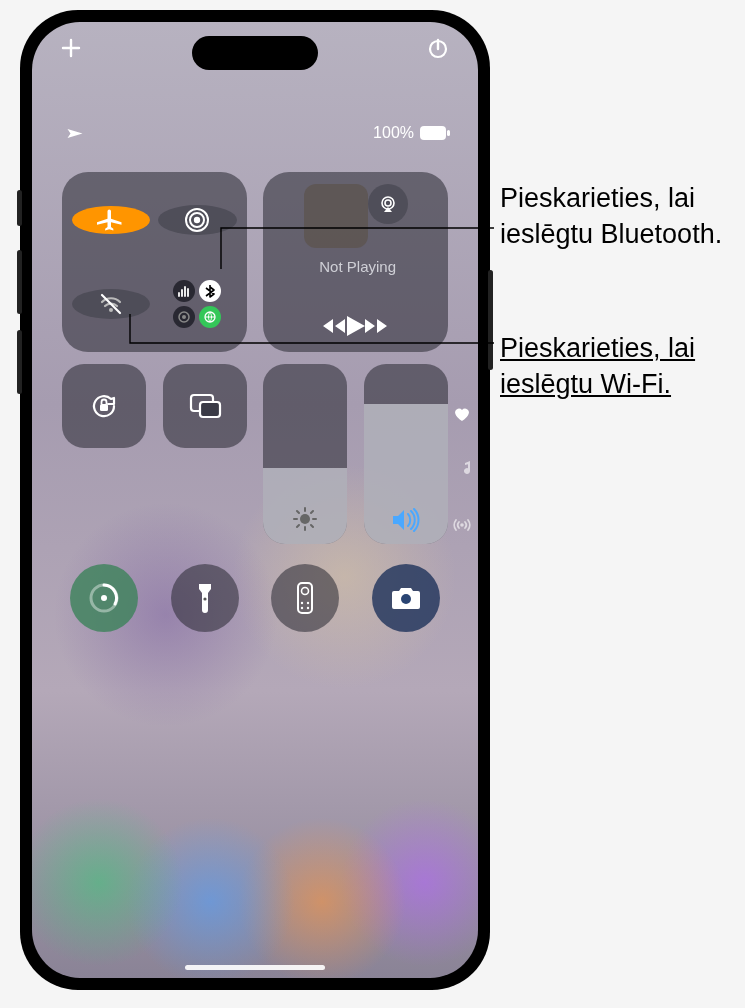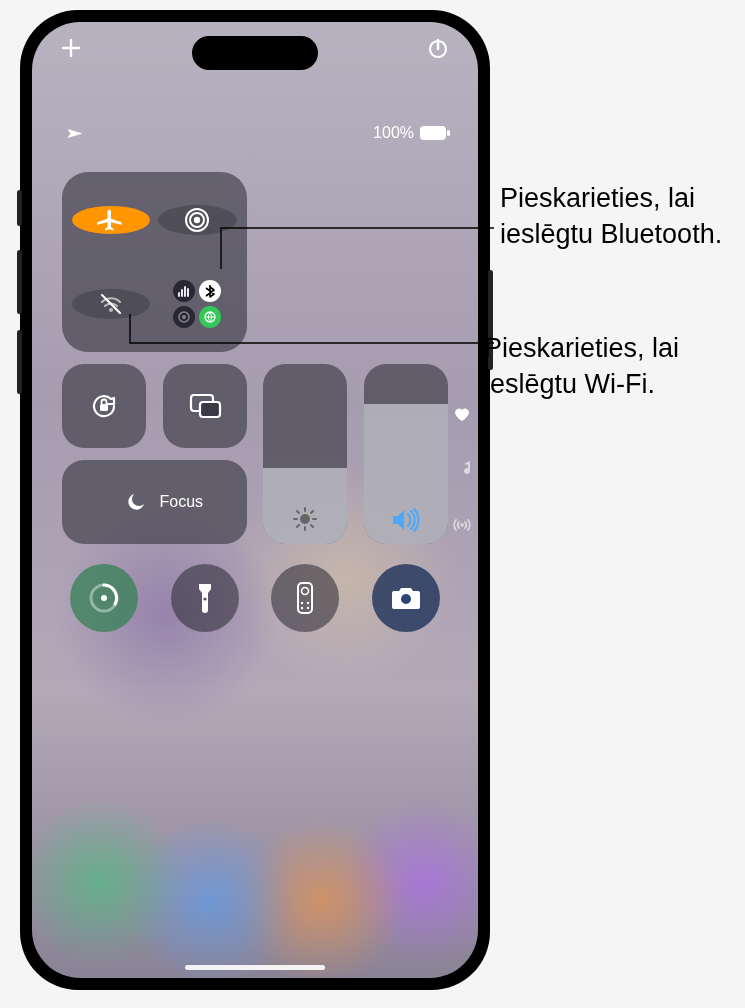--- a/index.html
+++ b/index.html
@@ -125,21 +125,21 @@
   .side-icons {
     position:absolute; right:6px; top:384px;
     display:flex; flex-direction:column; gap:34px; align-items:center;
   }
   .side-icons div { color:rgba(255,255,255,.85); }
   .callout {
     position:absolute;
     color:#000; font-size:27px; line-height:1.35;
   }
   .callout-1 { left:500px; top:180px; width:230px; }
-  .callout-2 { left:484px; top:330px; width:235px; }
+  .callout-2 { left:500px; top:330px; width:235px;text-decoration:underline; }
   .lead {
     stroke:#000; stroke-width:1.4; fill:none;
   }
 </style>
 </head>
 <body>
 
 <div class="phone-frame">
   <div class="side-button left1"></div>
   <div class="side-button left2"></div>
@@ -219,42 +219,60 @@
             <div class="chip green">
               <svg width="12" height="12" viewBox="0 0 12 12">
                   <circle cx="6" cy="6" r="5" fill="none" stroke="#fff" stroke-width="1.3"></circle>
                   <path d="M1 6h10M6 1c2 3 2 7 0 10M6 1c-2 3-2 7 0 10" stroke="#fff" stroke-width="1" fill="none"></path>
                 </svg>
             </div>
           </div>
         </div>
       </div>
 
+      <div class="tile media">
+        <div class="media-top">
+          <div class="album-art"></div>
+          <div class="airplay-corner">
+            <svg width="20" height="20" viewBox="0 0 20 20">
+              <circle cx="10" cy="9" r="6" fill="none" stroke="#fff" stroke-width="1.6"></circle>
+              <circle cx="10" cy="9" r="3" fill="none" stroke="#fff" stroke-width="1.6"></circle>
+              <path d="M6 18l4-5 4 5z" fill="#fff"></path>
+            </svg>
+          </div>
+        </div>
+        <div class="np-text">Not Playing</div>
+        <div class="transport">
+          <svg width="24" height="18" viewBox="0 0 24 18">
+              <path d="M12 9L22 2v14L12 9zm-12 0L10 2v14L0 9z" fill="#fff"></path>
+            </svg>
+          <svg width="18" height="20" viewBox="0 0 18 20">
+              <path d="M0 0l18 10L0 20z" fill="#fff"></path>
+            </svg>
+          <svg width="24" height="18" viewBox="0 0 24 18">
+              <path d="M0 2l10 7L0 16V2zm12 0l10 7-10 7V2z" fill="#fff"></path>
+            </svg>
+        </div>
+      </div>
 
       <div class="tile lock-tile">
         <svg width="34" height="34" viewBox="0 0 34 34">
           <path d="M27 17a10 10 0 11-3-7l3-1v6h-6" fill="none" stroke="#fff" stroke-width="2.2" stroke-linecap="round" stroke-linejoin="round"></path>
           <rect x="13" y="15" width="8" height="7" rx="1.5" fill="#fff"></rect>
           <path d="M14.5 15v-2a2.5 2.5 0 115 0v2" fill="none" stroke="#fff" stroke-width="1.8"></path>
         </svg>
       </div>
 
       <div class="tile mirror-tile">
         <svg width="34" height="28" viewBox="0 0 34 28">
           <rect x="3" y="3" width="22" height="16" rx="3" fill="none" stroke="#fff" stroke-width="2.2"></rect>
           <rect x="12" y="10" width="20" height="15" rx="3" fill="#3a3a46" stroke="#fff" stroke-width="2.2"></rect>
         </svg>
       </div>
 
-      <div class="tile focus-tile">
-        <svg width="24" height="24" viewBox="0 0 24 24">
-          <path d="M20 14A8 8 0 1110 4a6.5 6.5 0 0010 10z" fill="#fff"></path>
-        </svg>
-        <span>Focus</span>
-      </div>
 
       <div class="brightness">
         <div class="fill"></div>
         <div class="slider-icon">
           <svg width="26" height="26" viewBox="0 0 26 26">
               <circle cx="13" cy="13" r="5" fill="#666"></circle>
             <g stroke="#666" stroke-width="2" stroke-linecap="round">
               <path d="M13 2v3M13 21v3M2 13h3M21 13h3M5 5l2 2M19 19l2 2M19 7l2-2M5 21l2-2"></path>
             </g>
           </svg>

